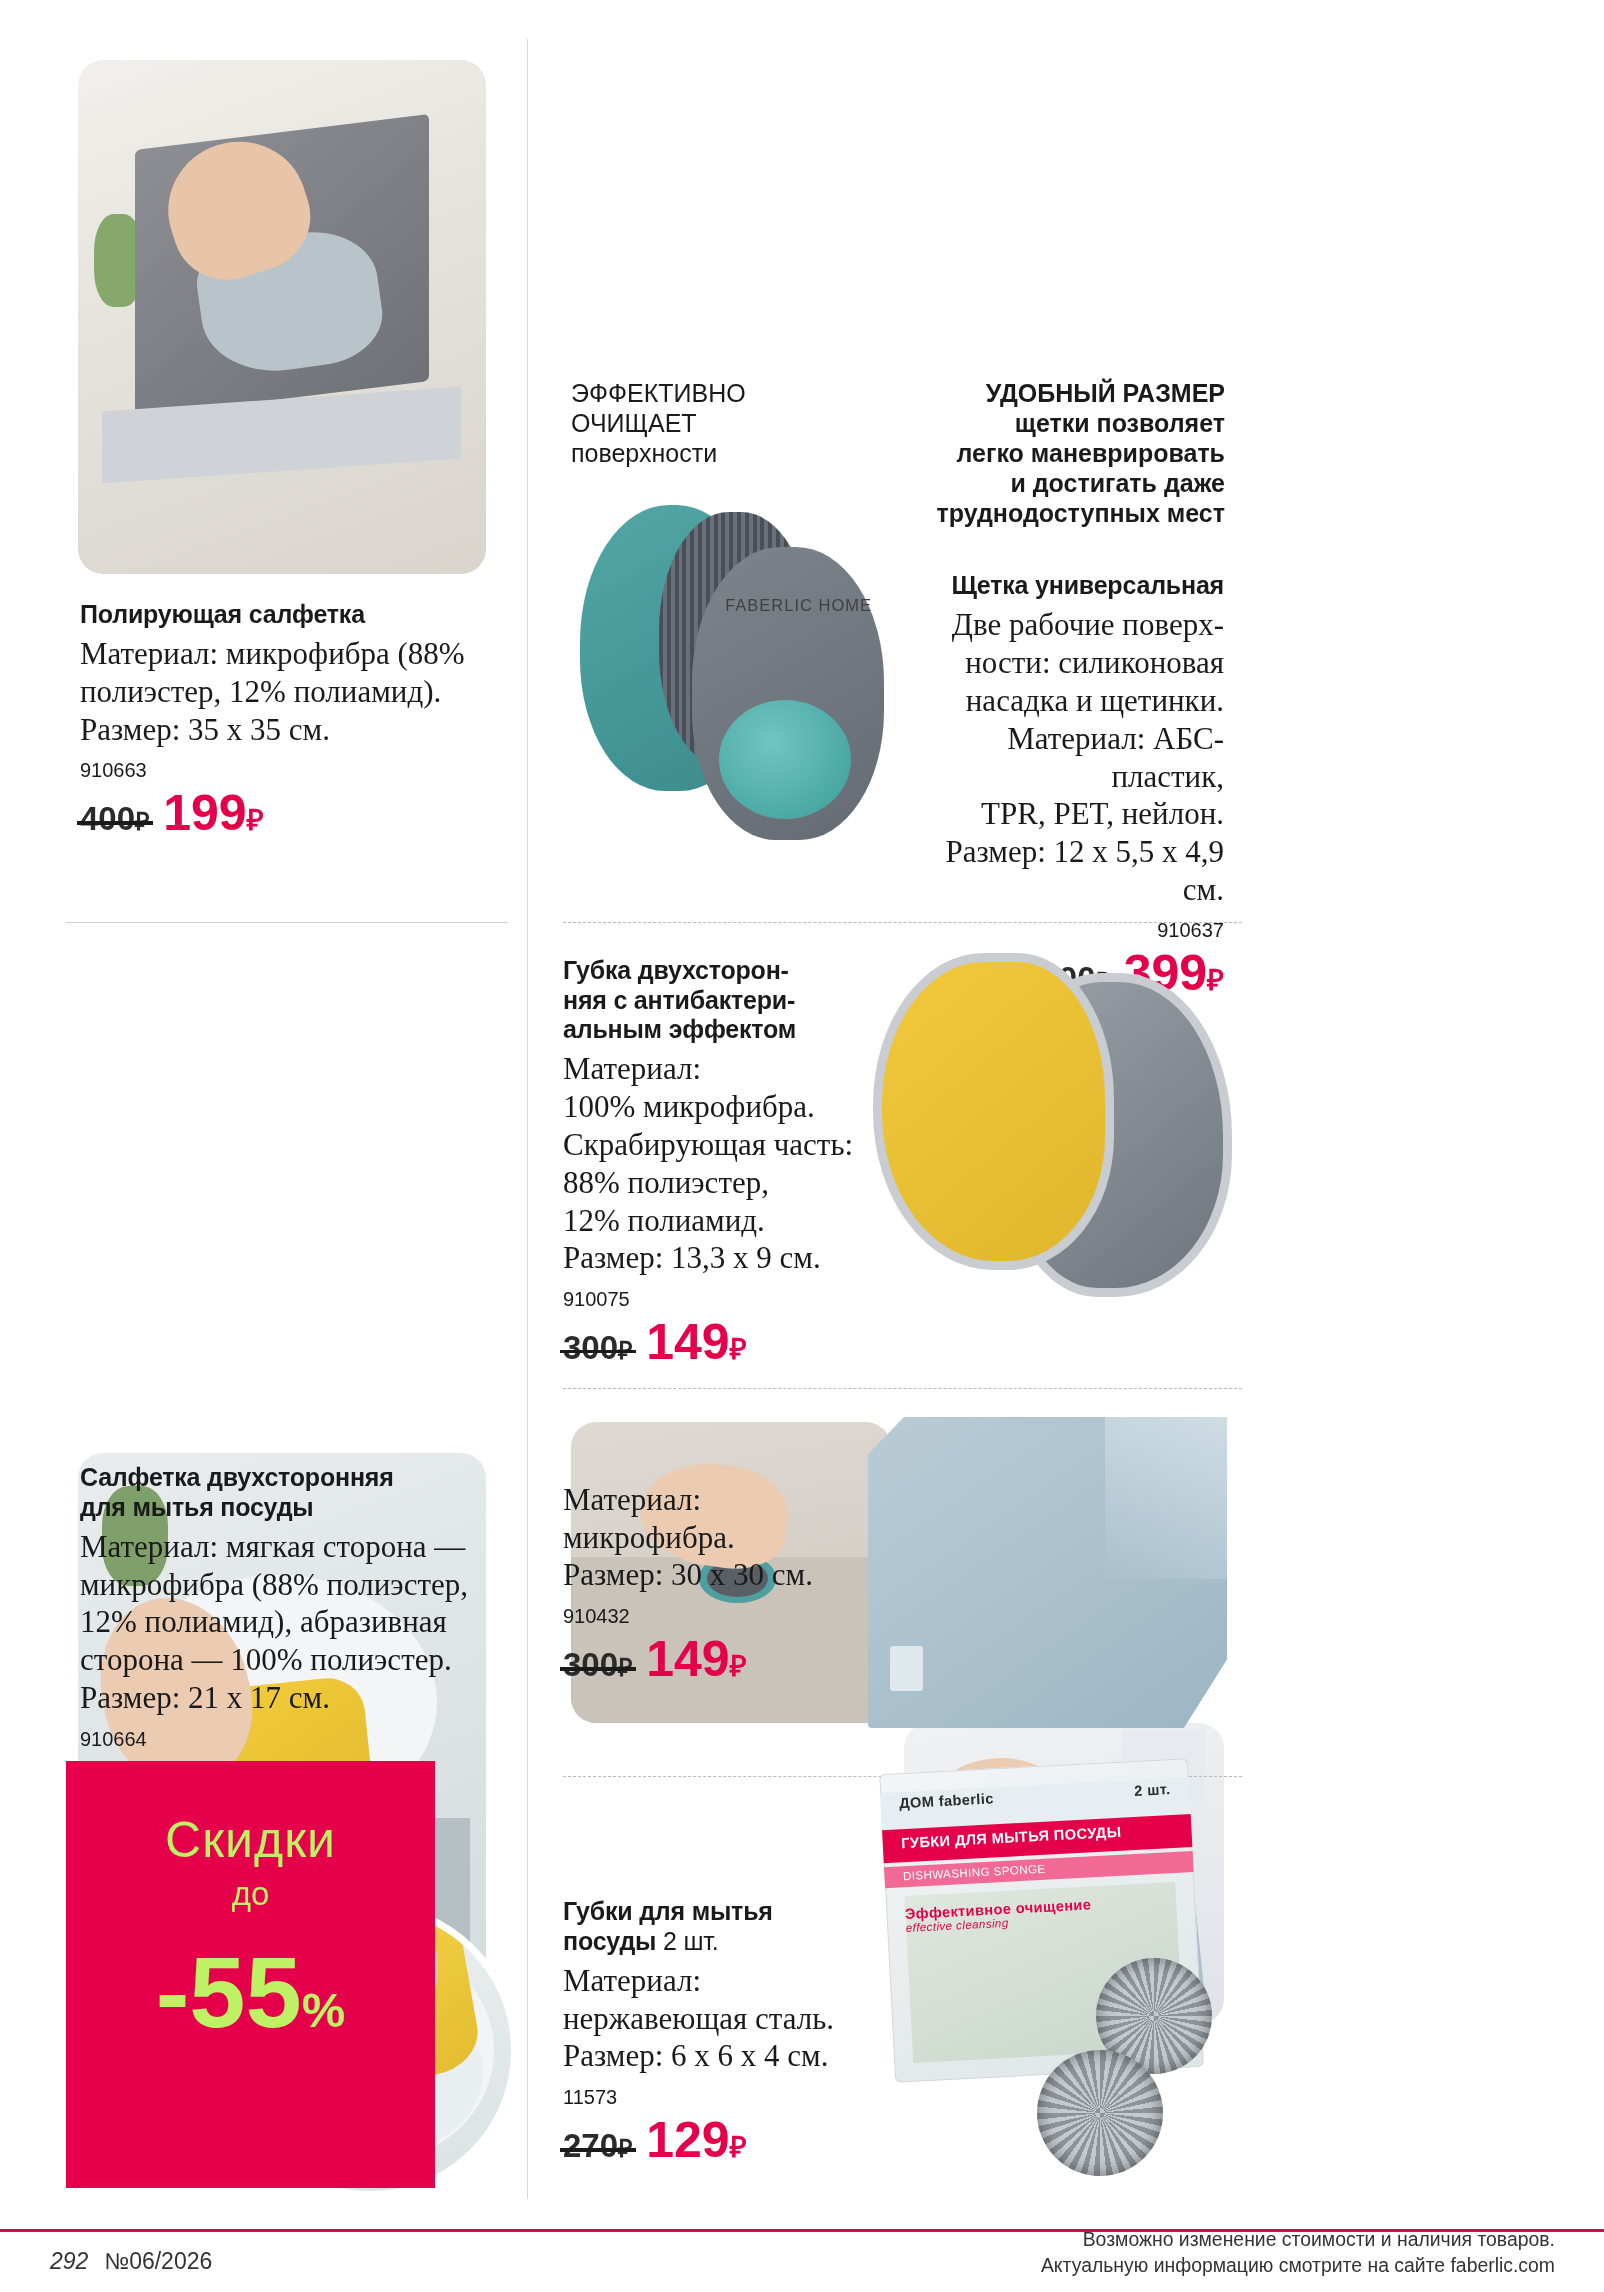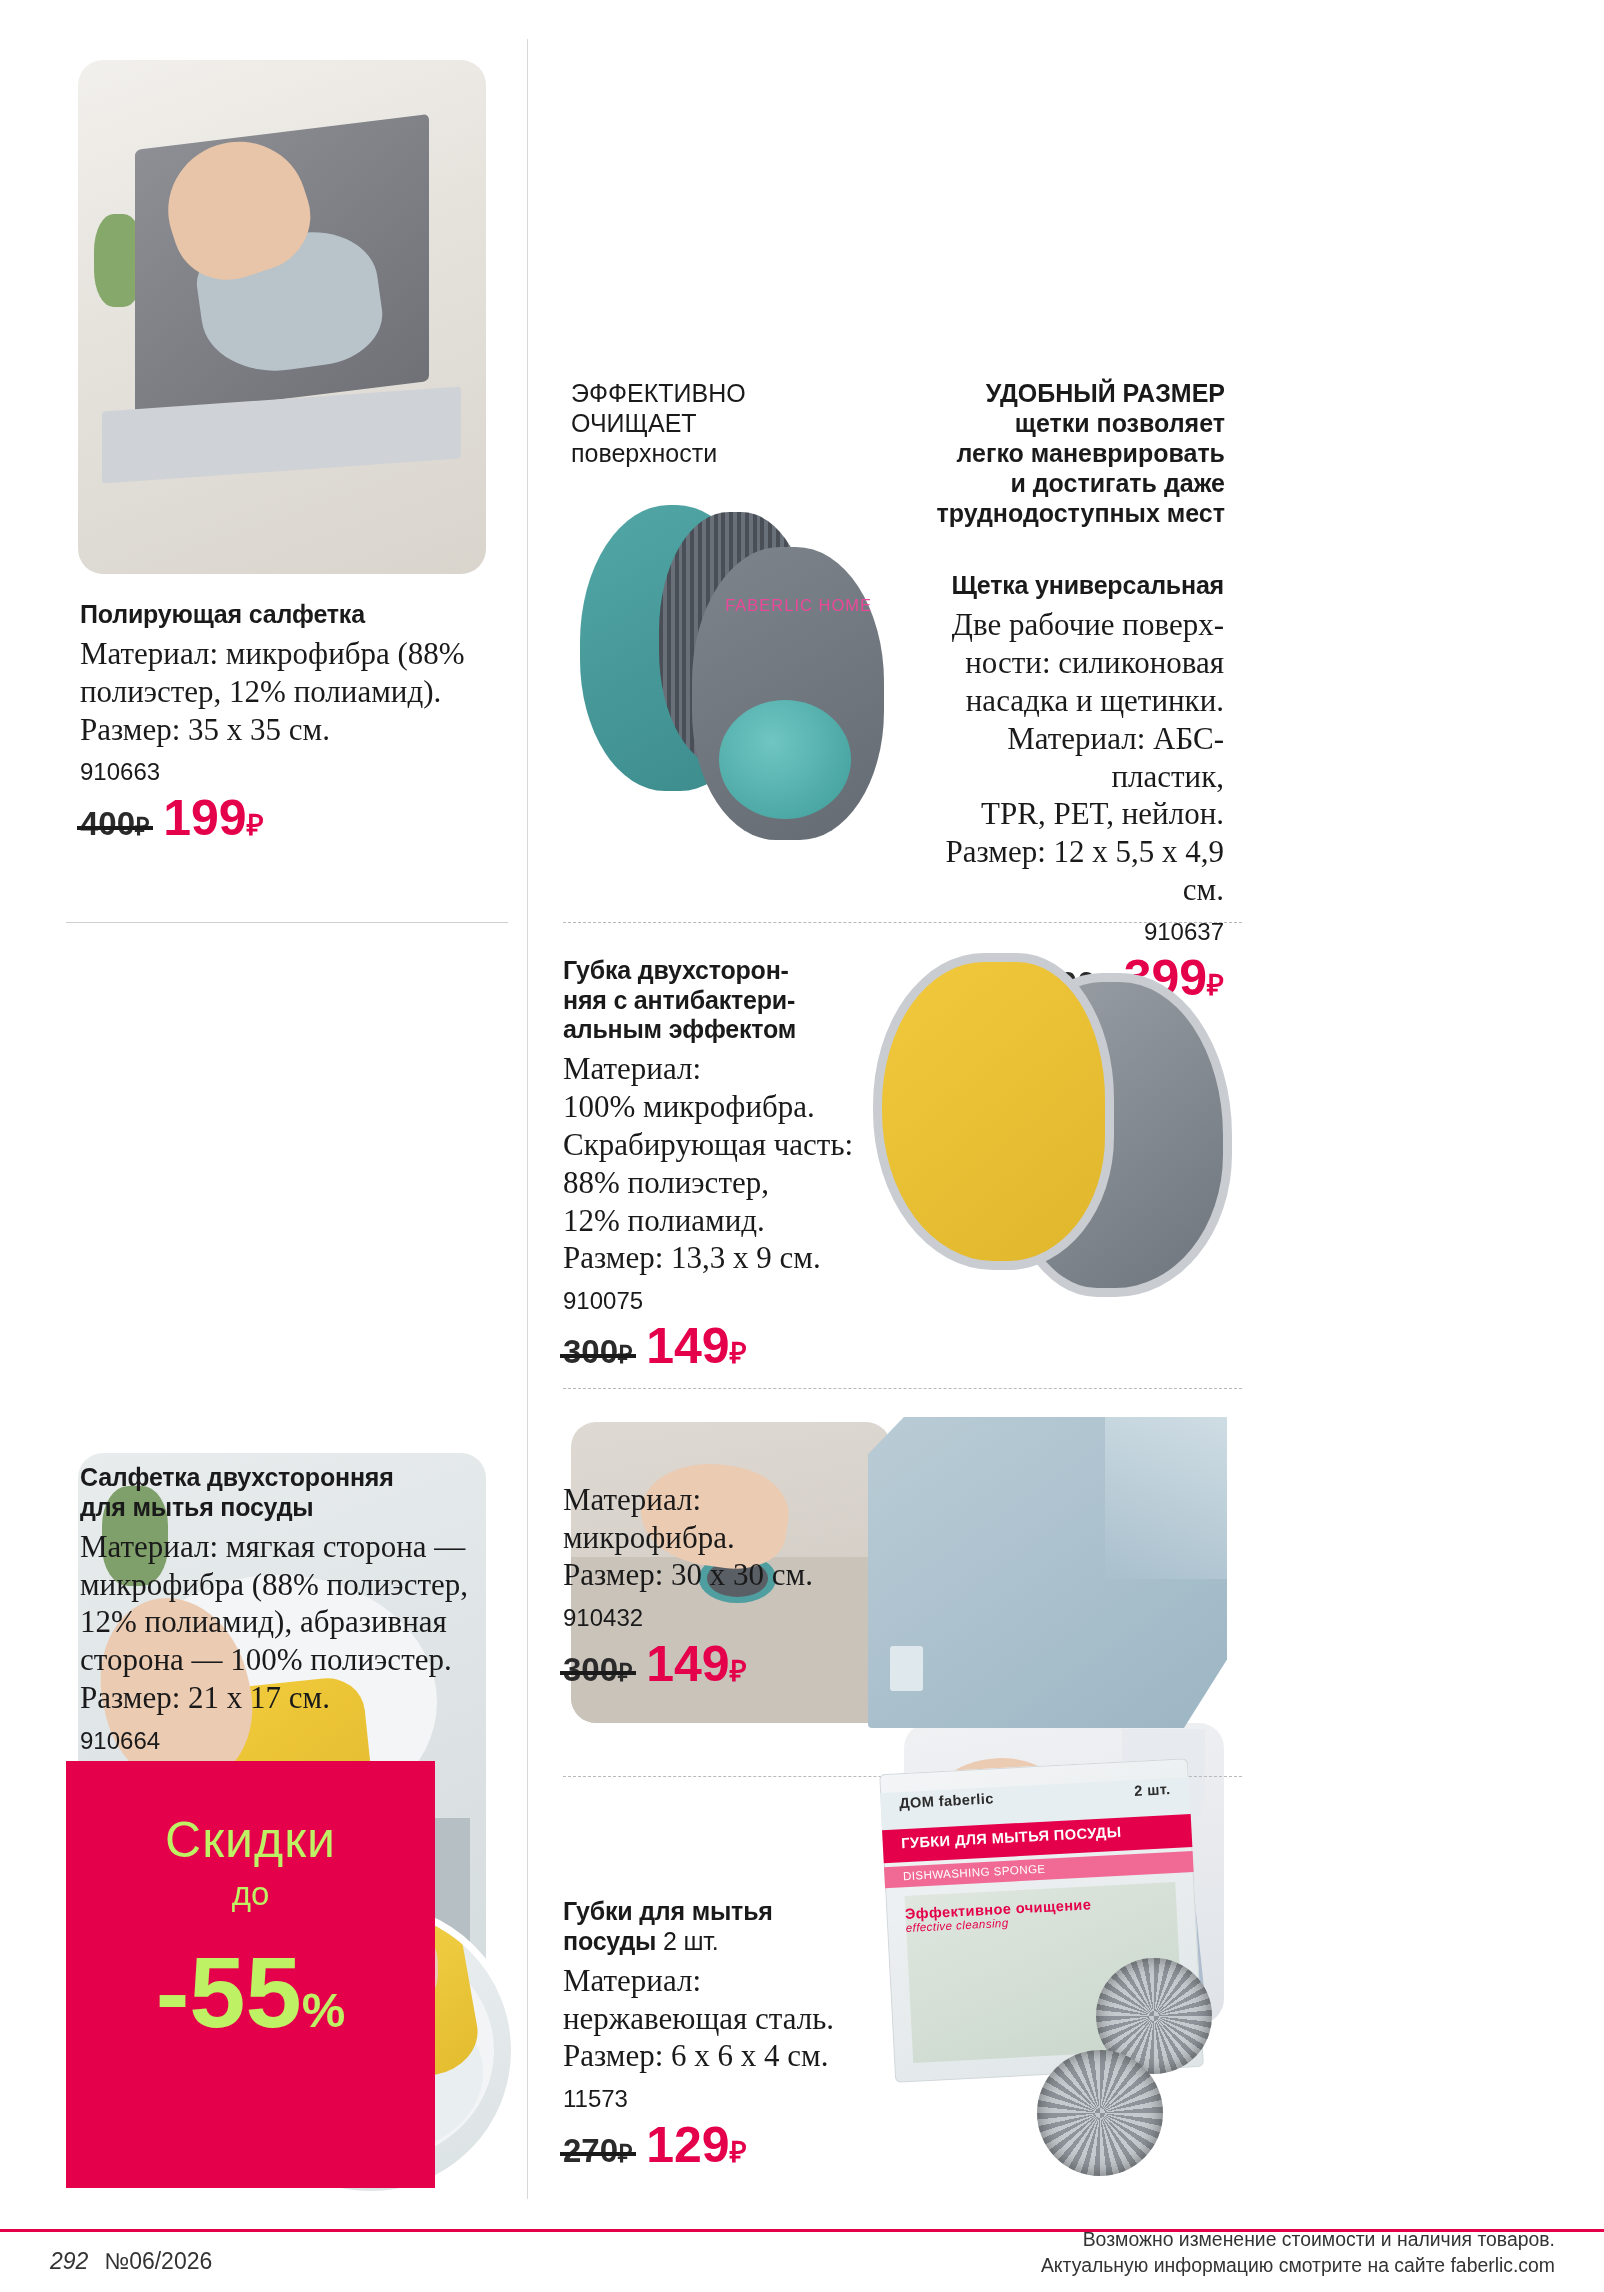--- a/index.html
+++ b/index.html
@@ -7,21 +7,21 @@
     width:1605px;height:2292px;position:relative;background:#ffffff;
     font-family:"Liberation Sans", sans-serif;color:#1a1a1a;
     -webkit-font-smoothing:antialiased;
   }
   .page{position:absolute;inset:0;}
 
   
   .abs{position:absolute;}
   .title{font-weight:bold;font-size:25px;line-height:1.18;letter-spacing:-0.2px;}
   .desc{font-size:31px;line-height:1.22;font-family:Liberation Serif, serif;}
-  .code{font-size:24px;line-height:1.2;margin-top:9.7px;}
+  .code{font-size:20px;line-height:1.2;margin-top:9.7px;}
   .price-row{display:flex;align-items:baseline;gap:13.6px;margin-top:5.8px;}
   .old-price{font-size:33px;font-weight:bold;color:#2b2b2b;position:relative;display:inline-block;}
   .old-price:after{content:"";position:absolute;left:-2.9px;right:-2.9px;top:55%;height:3.9px;background:#1a1a1a;}
   .new-price{font-size:50px;font-weight:bold;color:#e4004b;line-height:1;}
   .new-price .rub{font-size:29px;font-weight:bold;vertical-align:baseline;}
   .rub-small{font-size:25px;}
 
   
   .photo{background:#e9edf0;overflow:hidden;position:relative;}
   .rounded{border-radius:25px;}
@@ -69,21 +69,21 @@
   .ph-shirt .brush{position:absolute;left:24%;top:30%;width:26%;height:26%;background:#4f9ea0;border-radius:50%;}
   .ph-shirt .hand{position:absolute;left:4%;top:12%;width:48%;height:40%;background:#eccbb3;border-radius:50% 50% 45% 45%;transform:rotate(-12deg);}
   .ph-shirt .tap{position:absolute;right:6%;top:2%;width:26%;height:36%;background:#e7eaee;border-radius:0 0 40% 40%;}
 
   
   .brush-prod{position:absolute;}
   .brush-prod .body-teal{position:absolute;left:0;top:0;width:56%;height:82%;background:linear-gradient(150deg,#52a7a6,#3c8b8c);border-radius:48% 48% 46% 46%;}
   .brush-prod .bristles{position:absolute;left:24%;top:2%;width:46%;height:74%;background:repeating-linear-gradient(90deg,#4a4f57 0 3.9px,#6a7079 3.9px 7.8px);border-radius:46%;}
   .brush-prod .body-grey{position:absolute;left:34%;top:12%;width:58%;height:84%;background:linear-gradient(150deg,#7e848c,#656b73);border-radius:46% 46% 44% 44%;}
   .brush-prod .pad{position:absolute;left:42%;top:56%;width:40%;height:34%;background:radial-gradient(circle at 40% 35%,#6fc6c2,#3e9c99);border-radius:50%;}
-  .brush-prod .logo{position:absolute;left:44%;top:26%;color:#ec4899;font-size:16.5px;line-height:1.2;letter-spacing:1px;}
+  .brush-prod .logo{position:absolute;left:44%;top:26%;color:#404040;font-size:16.5px;line-height:1.2;letter-spacing:1px;}
 
   
   .ph-sponge{position:absolute;}
   .ph-sponge .yellow{position:absolute;left:0;top:2%;width:62%;height:88%;background:linear-gradient(140deg,#f2c93c,#e0b62c);border-radius:46% 40% 44% 50%/48% 46% 42% 50%;border:9.7px solid #c9ccd1;}
   .ph-sponge .grey{position:absolute;right:0;top:8%;width:60%;height:90%;background:linear-gradient(140deg,#9aa0a6,#6e757c);border-radius:44% 48% 50% 42%/46% 50% 44% 48%;border:9.7px solid #c9ccd1;}
 
   
   .ph-cloth{position:absolute;background:linear-gradient(145deg,#b9ccd6,#9db6c4);border-radius:3.9px;}
   .ph-cloth .fold{position:absolute;right:0;top:0;width:34%;height:52%;background:linear-gradient(200deg,#cfdde4,#a9c0cd);}
   .ph-cloth .tag{position:absolute;left:6%;bottom:12%;width:33px;height:45px;background:#dfe8ed;border-radius:2.9px;}

